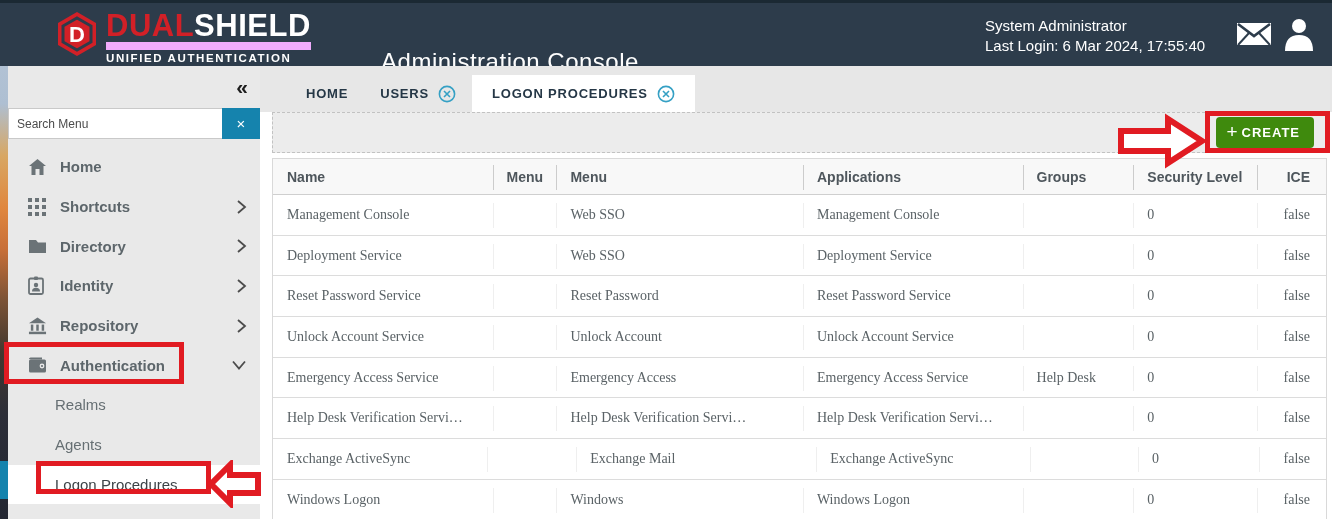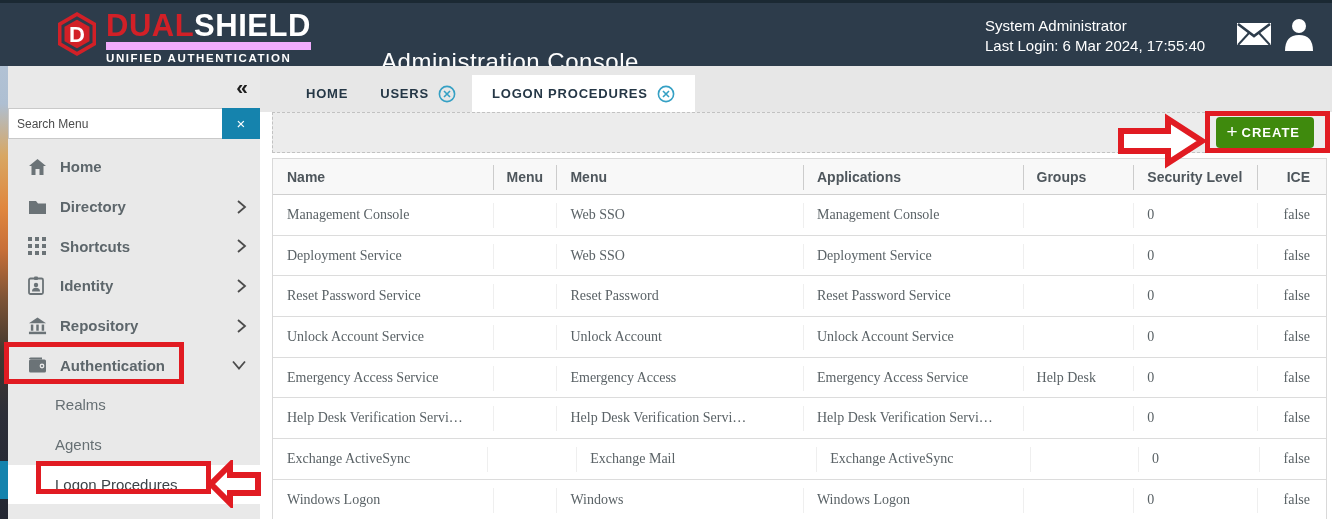--- a/index.html
+++ b/index.html
@@ -116,33 +116,20 @@
         <div class="menu-item">
           <span class="mi-icon">
             <svg width="19" height="18" viewBox="0 0 19 18">
               <path d="M9.5 1 L18 8 H15.5 V17 H11.5 V11 H7.5 V17 H3.5 V8 H1 Z" fill="#6b7377"></path>
             </svg>
           </span>
           <span>Home</span>
         </div>
         <div class="menu-item">
           <span class="mi-icon">
-            <svg width="19" height="16" viewBox="0 0 19 16">
-              <path d="M1 2 H8 L10 4.5 H18 V15 H1 Z" fill="#6b7377"></path>
-            </svg>
-          </span>
-          <span>Directory</span>
-          <span class="mi-chevron">
-            <svg width="11" height="16" viewBox="0 0 11 16">
-              <polyline points="2,2 9,8 2,14" fill="none" stroke="#4c4c4c" stroke-width="1.8"></polyline>
-            </svg>
-          </span>
-        </div>
-        <div class="menu-item">
-          <span class="mi-icon">
             <svg width="18" height="18" viewBox="0 0 18 18">
               <rect x="0" y="0" width="4" height="4" fill="#6b7377"></rect>
               <rect x="7" y="0" width="4" height="4" fill="#6b7377"></rect>
               <rect x="14" y="0" width="4" height="4" fill="#6b7377"></rect>
               <rect x="0" y="7" width="4" height="4" fill="#6b7377"></rect>
               <rect x="7" y="7" width="4" height="4" fill="#6b7377"></rect>
               <rect x="14" y="7" width="4" height="4" fill="#6b7377"></rect>
               <rect x="0" y="14" width="4" height="4" fill="#6b7377"></rect>
               <rect x="7" y="14" width="4" height="4" fill="#6b7377"></rect>
               <rect x="14" y="14" width="4" height="4" fill="#6b7377"></rect>
@@ -150,20 +137,33 @@
           </span>
           <span>Shortcuts</span>
           <span class="mi-chevron">
             <svg width="11" height="16" viewBox="0 0 11 16">
               <polyline points="2,2 9,8 2,14" fill="none" stroke="#4c4c4c" stroke-width="1.8"></polyline>
             </svg>
           </span>
         </div>
         <div class="menu-item">
           <span class="mi-icon">
+            <svg width="19" height="16" viewBox="0 0 19 16">
+              <path d="M1 2 H8 L10 4.5 H18 V15 H1 Z" fill="#6b7377"></path>
+            </svg>
+          </span>
+          <span>Directory</span>
+          <span class="mi-chevron">
+            <svg width="11" height="16" viewBox="0 0 11 16">
+              <polyline points="2,2 9,8 2,14" fill="none" stroke="#4c4c4c" stroke-width="1.8"></polyline>
+            </svg>
+          </span>
+        </div>
+        <div class="menu-item">
+          <span class="mi-icon">
             <svg width="16" height="19" viewBox="0 0 16 19">
               <rect x="1" y="2.5" width="14" height="15.5" rx="1.5" fill="none" stroke="#6b7377" stroke-width="1.8"></rect>
               <rect x="6" y="0.5" width="4" height="3.5" rx="1" fill="#6b7377"></rect>
               <circle cx="8" cy="9" r="2.2" fill="#6b7377"></circle>
               <path d="M4 15.5 Q4 11.8 8 11.8 Q12 11.8 12 15.5 Z" fill="#6b7377"></path>
             </svg>
           </span>
           <span>Identity</span>
           <span class="mi-chevron">
             <svg width="11" height="16" viewBox="0 0 11 16">

